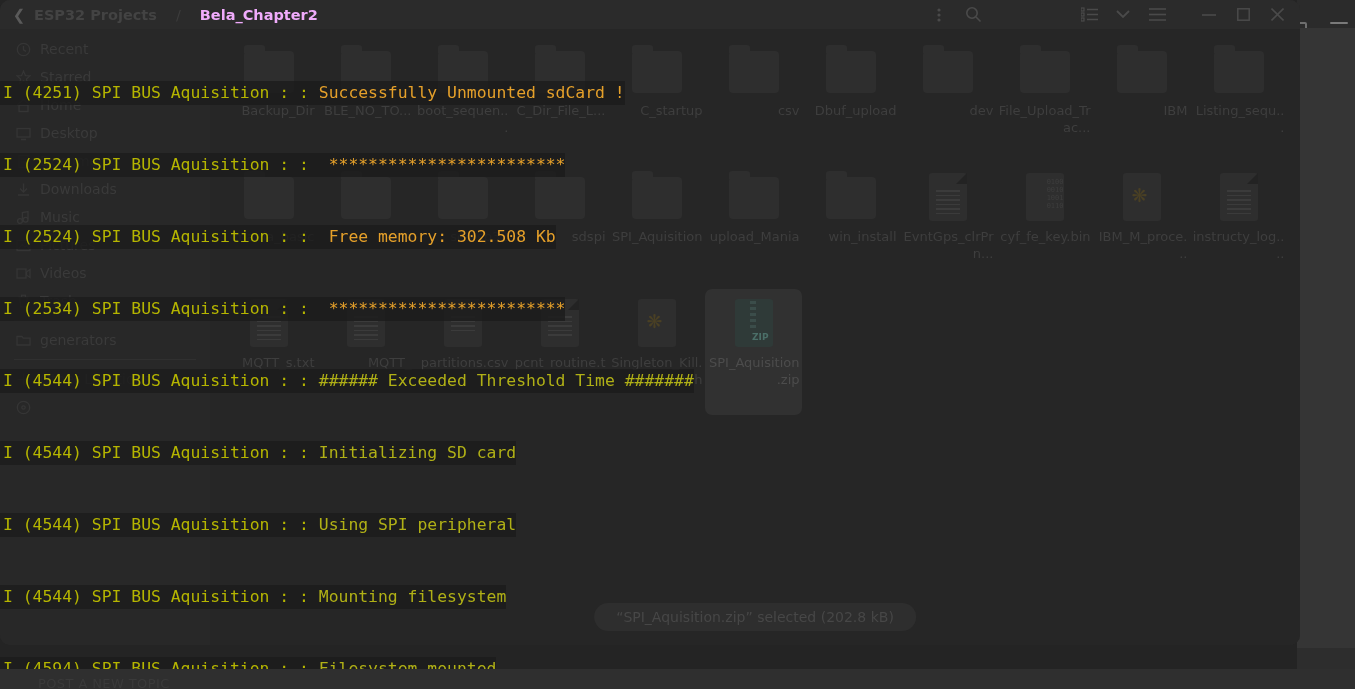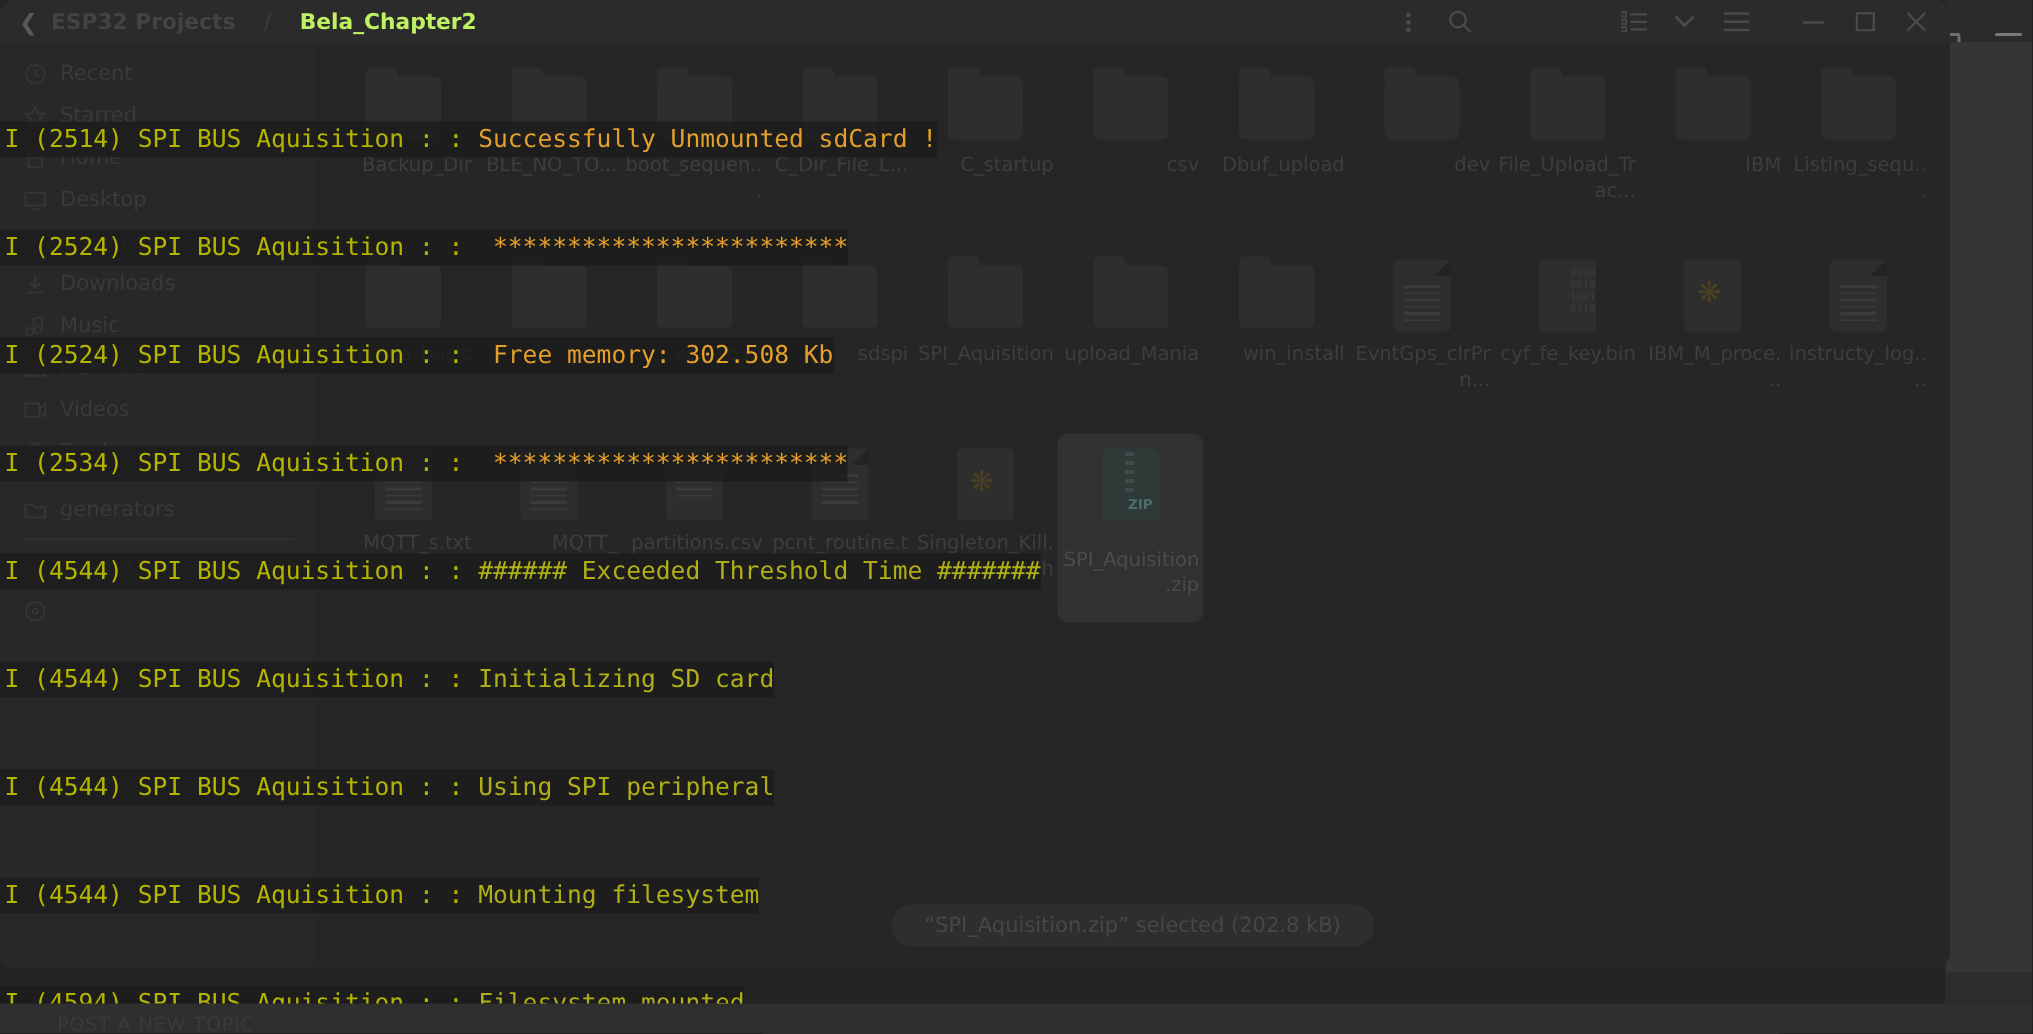--- a/index.html
+++ b/index.html
@@ -79,21 +79,21 @@
   .fm-breadcrumb {
     margin-left: 4px;
     display: flex;
     align-items: baseline;
     gap: 19px;
     font-size: 14.5px;
     font-weight: bold;
   }
   .fm-crumb-1 { color: #434343; }
   .fm-crumb-sep { color: #3c3c3c; font-weight: normal; }
-  .fm-crumb-2 { color: #bef264; }
+  .fm-crumb-2 { color: #f0abfc; }
   .fm-header-right {
     margin-left: auto;
     display: flex;
     align-items: center;
     gap: 0px;
     padding-right: 6px;
   }
   .fm-icon-btn {
     width: 34px; height: 29px;
     display: flex; align-items: center; justify-content: center;
@@ -149,21 +149,20 @@
     min-height: 120px;
     padding-top: 6px;
     display: flex;
     flex-direction: column;
     align-items: center;
     text-align: right;
   }
   .fm-file.selected {
     background: #313131;
     border-radius: 7px;
-    gap: 11px;
   }
   .fm-file-glyph {
     width: 54px; height: 54px;
     margin-bottom: 5px;
     position: relative;
   }
   .fm-file-name {
     font-size: 13px;
     line-height: 17px;
     color: #3e3e3e;
@@ -746,21 +745,21 @@
           <div class="fm-file-name">SPI_Aquisition.zip</div>
         </div>
 
       </div>
 
       <div class="fm-status">“SPI_Aquisition.zip” selected (202.8 kB)</div>
     </div>
   </div>
 
   <div class="terminal">
-    <div class="tline"><span class="c-green">I (2514) SPI BUS Aquisition : : </span><span class="c-orange">Successfully Unmounted sdCard !</span></div>
+    <div class="tline"><span class="c-green">I (4251) SPI BUS Aquisition : : </span><span class="c-orange">Successfully Unmounted sdCard !</span></div>
     <div class="tline"><span class="c-green">I (2524) SPI BUS Aquisition : : </span><span class="c-orange"> ************************</span></div>
     <div class="tline"><span class="c-green">I (2524) SPI BUS Aquisition : : </span><span class="c-orange"> Free memory: 302.508 Kb</span></div>
     <div class="tline"><span class="c-green">I (2534) SPI BUS Aquisition : : </span><span class="c-orange"> ************************</span></div>
     <div class="tline"><span class="c-green">I (4544) SPI BUS Aquisition : : </span><span class="c-olive">###### Exceeded Threshold Time #######</span></div>
     <div class="tline"><span class="c-green">I (4544) SPI BUS Aquisition : : </span><span class="c-olive">Initializing SD card</span></div>
     <div class="tline"><span class="c-green">I (4544) SPI BUS Aquisition : : </span><span class="c-olive">Using SPI peripheral</span></div>
     <div class="tline"><span class="c-green">I (4544) SPI BUS Aquisition : : </span><span class="c-olive">Mounting filesystem</span></div>
     <div class="tline"><span class="c-green">I (4594) SPI BUS Aquisition : : </span><span class="c-olive">Filesystem mounted</span></div>
     
     

